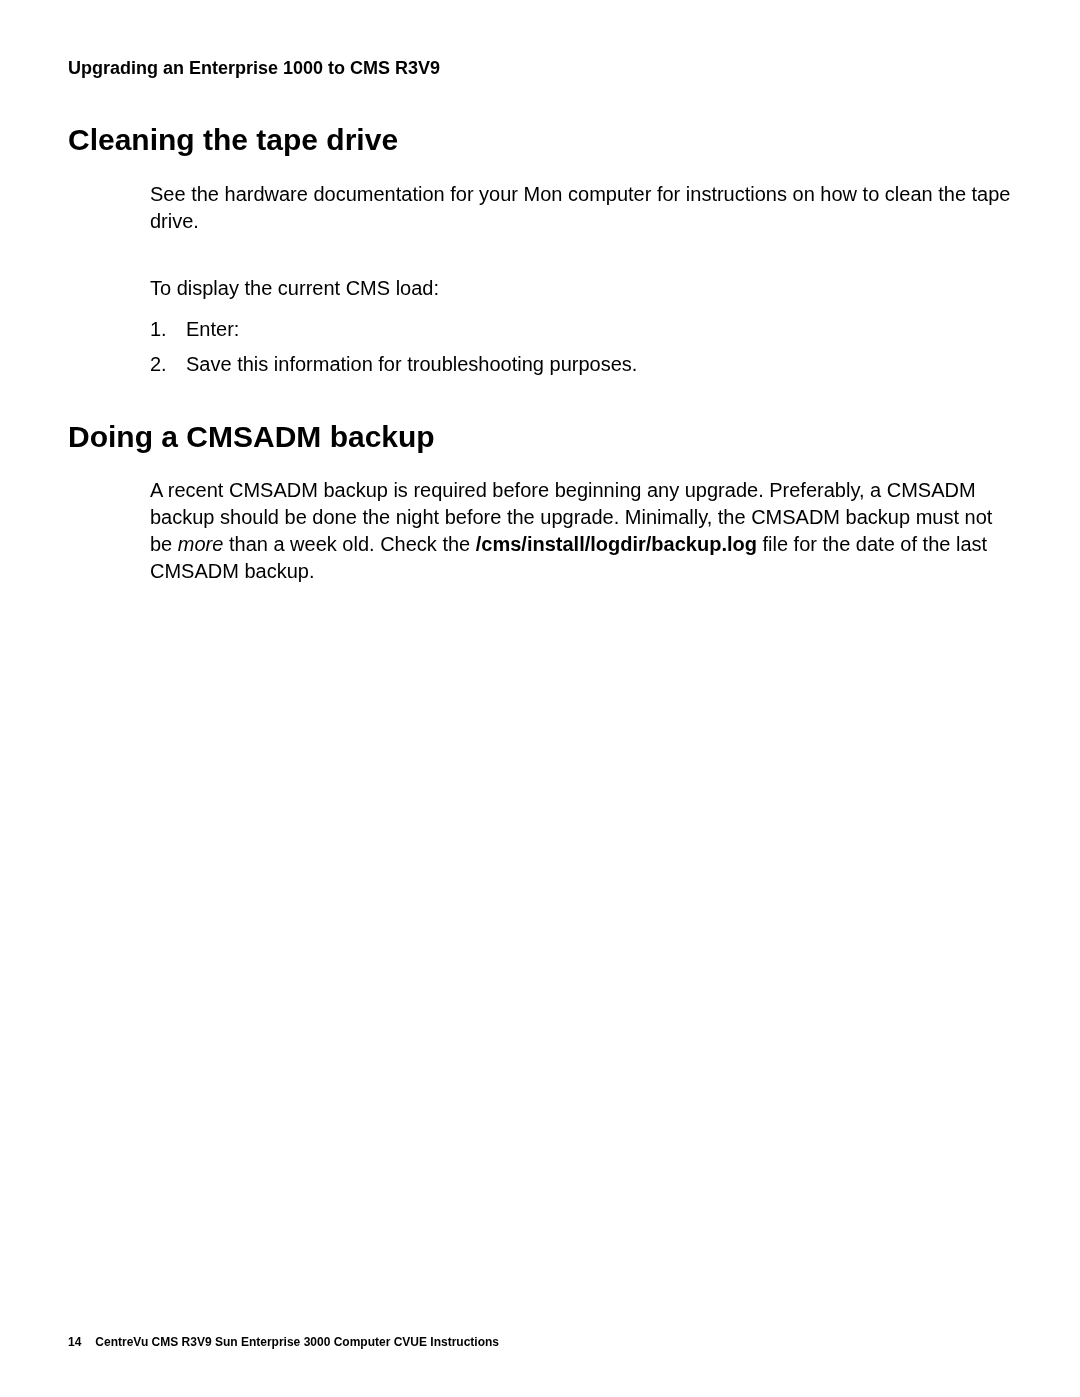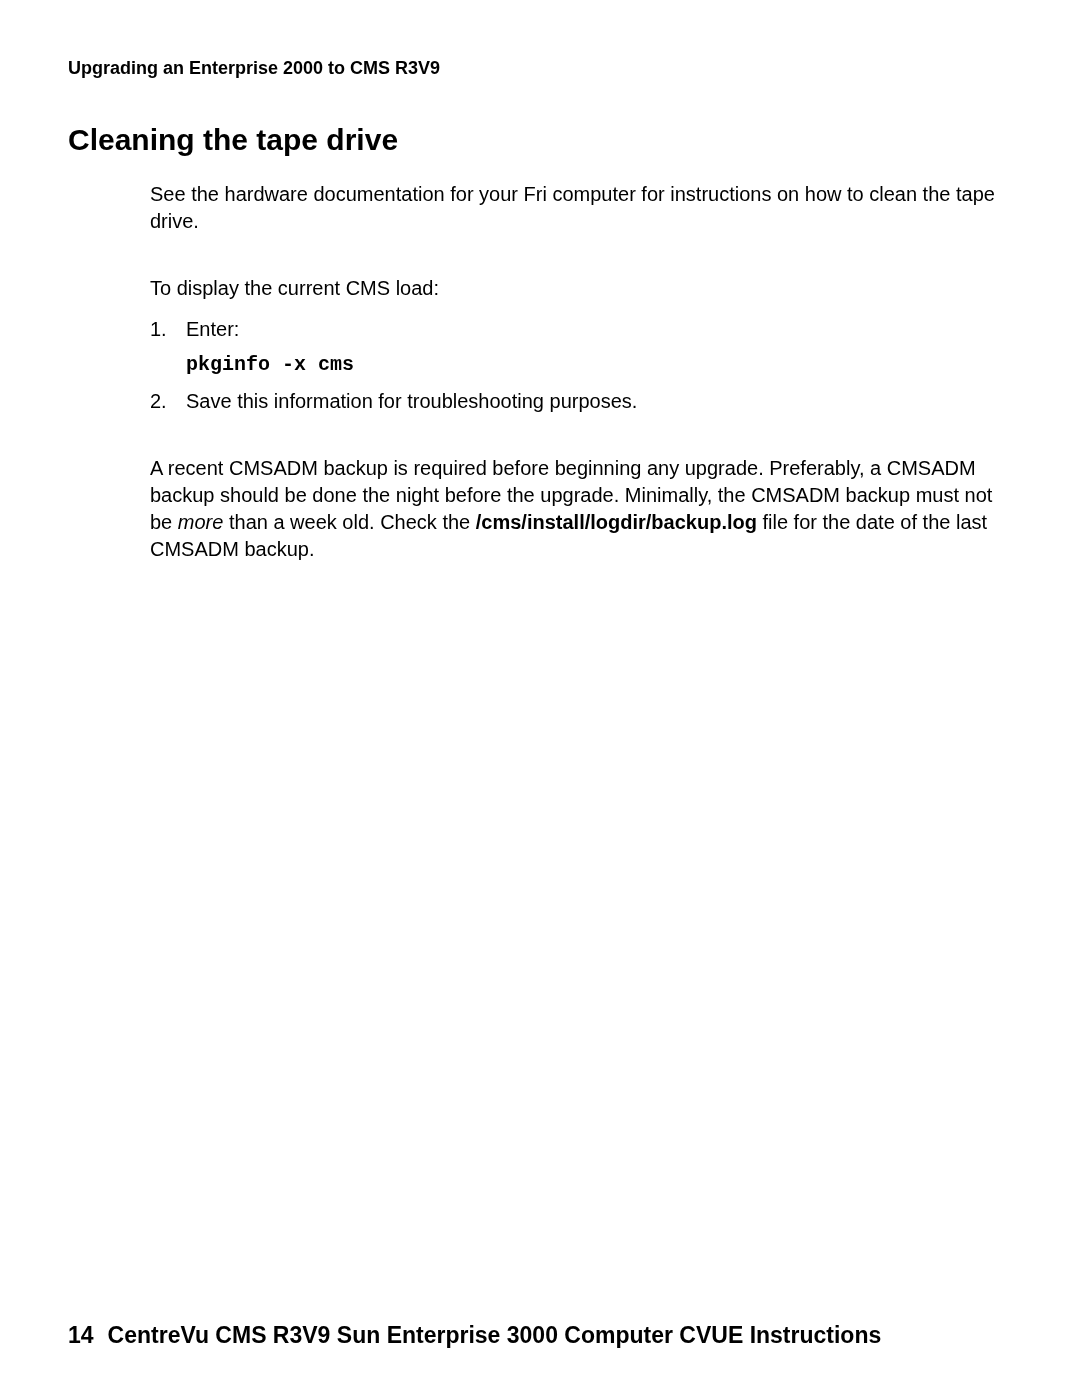--- a/index.html
+++ b/index.html
@@ -60,54 +60,54 @@
     font-weight: bold;
     font-size: 20px;
     margin: 8px 0 10px 36px;
   }
   .para-mixed .italic { font-style: italic; text-align: center; }
   .para-mixed .bold { font-weight: bold; }
   .footer {
     position: absolute;
     left: 68px;
     bottom: 48px;
-    font-size: 23px;
+    font-size: 12px;
     font-weight: bold;
   }
   .footer-num { margin-right: 14px; }
 </style>
 </head>
 <body>
 
 <div class="page">
 
-  <div class="running-header">Upgrading an Enterprise 2000 to CMS R3V9</div>
+  <div class="running-header">Upgrading an Enterprise 1000 to CMS R3V9</div>
 
   <h2 class="section-heading">Cleaning the tape drive</h2>
   <div class="body-block">
-    <p class="body-para">See the hardware documentation for your Fri computer for instructions on how to clean the tape drive.</p>
+    <p class="body-para">See the hardware documentation for your Mon computer for instructions on how to clean the tape drive.</p>
   </div>
 
   <div class="body-block">
     <p class="body-para">To display the current CMS load:</p>
     <ol class="ol">
       <li class="li">
         <span class="li-num">1.</span>
         <span>Enter:</span>
       </li>
     </ol>
-    <div class="code-line">pkginfo -x cms</div>
     <ol class="ol">
       <li class="li">
         <span class="li-num">2.</span>
         <span>Save this information for troubleshooting purposes.</span>
       </li>
     </ol>
   </div>
 
+  <h2 class="section-heading">Doing a CMSADM  backup</h2>
   <div class="body-block">
     <p class="body-para para-mixed">
       <span>A recent CMSADM backup is required before beginning any upgrade. Preferably, a CMSADM backup should be done the night before the upgrade. Minimally, the CMSADM backup must not be </span><span class="italic">more</span><span> than a week old. Check the </span><span class="bold">/cms/install/logdir/backup.log</span><span> file for the date of the last CMSADM backup.</span>
     </p>
   </div>
 
   <div class="footer">
     <span class="footer-num">14</span><span>CentreVu CMS R3V9 Sun Enterprise 3000 Computer CVUE Instructions</span>
   </div>
 

